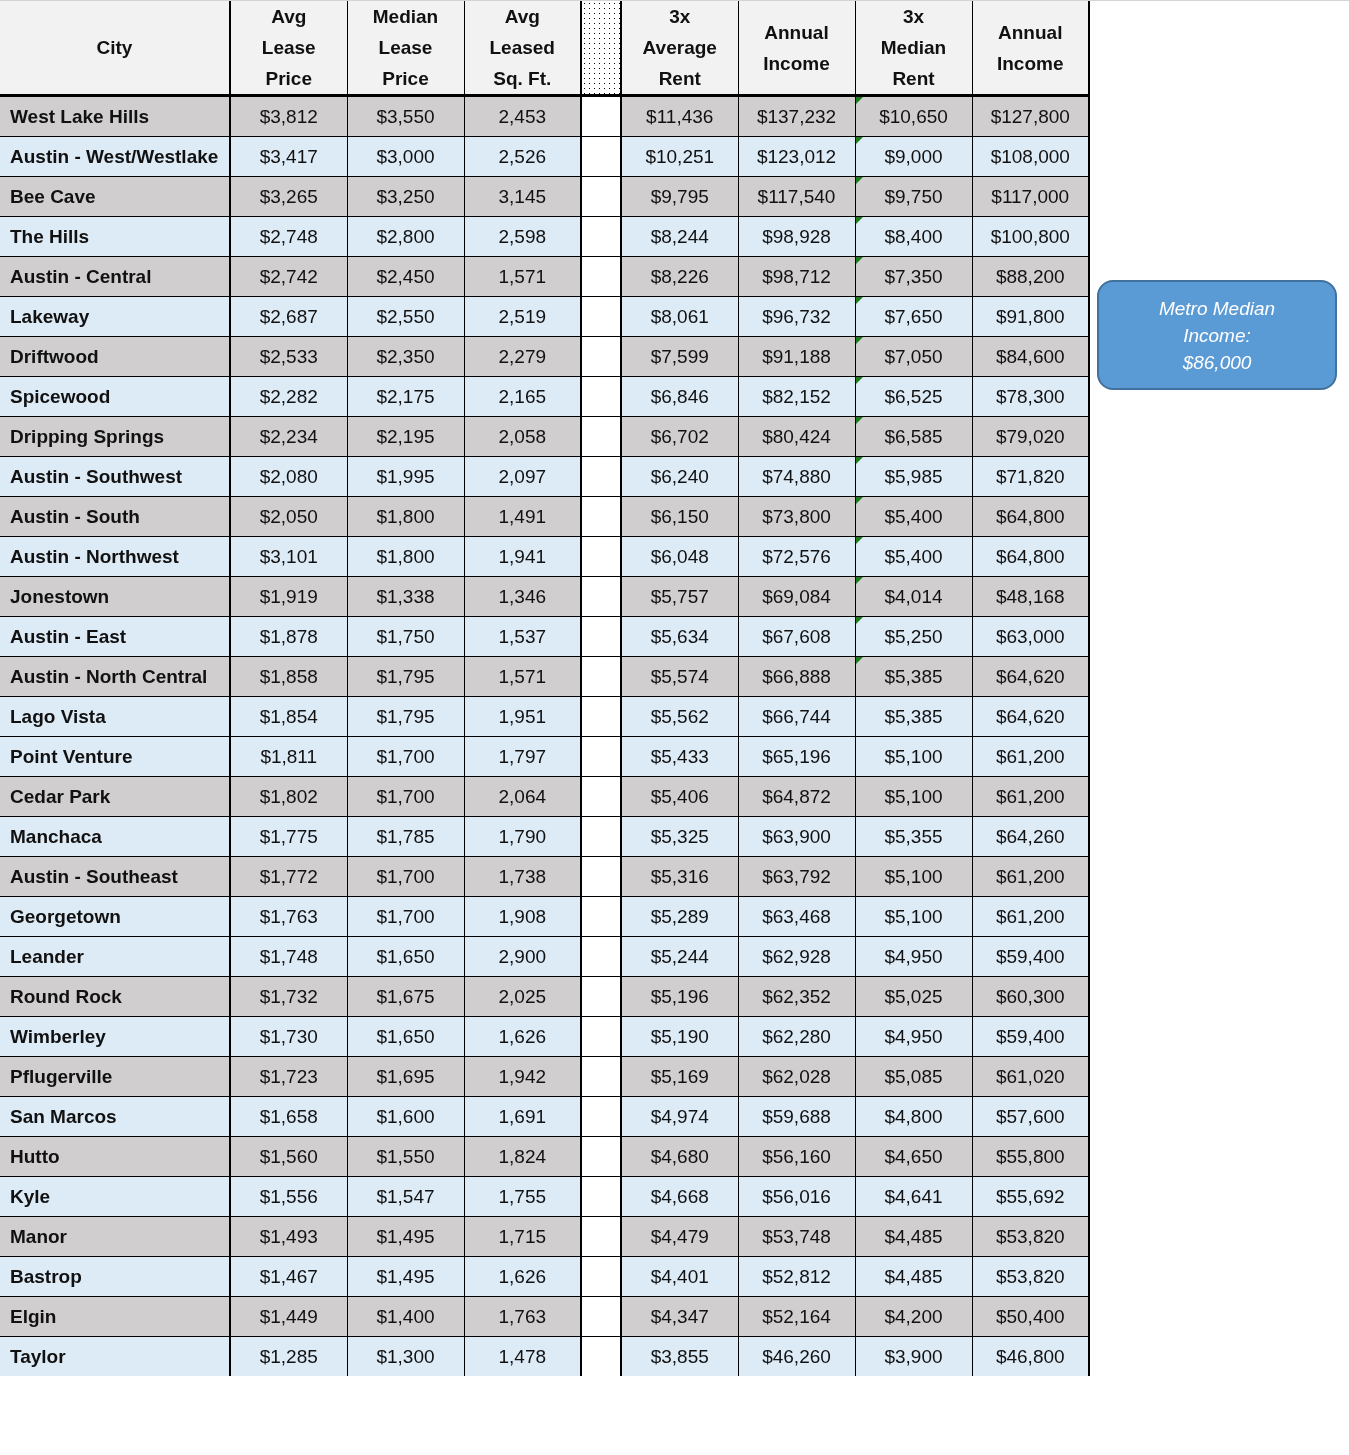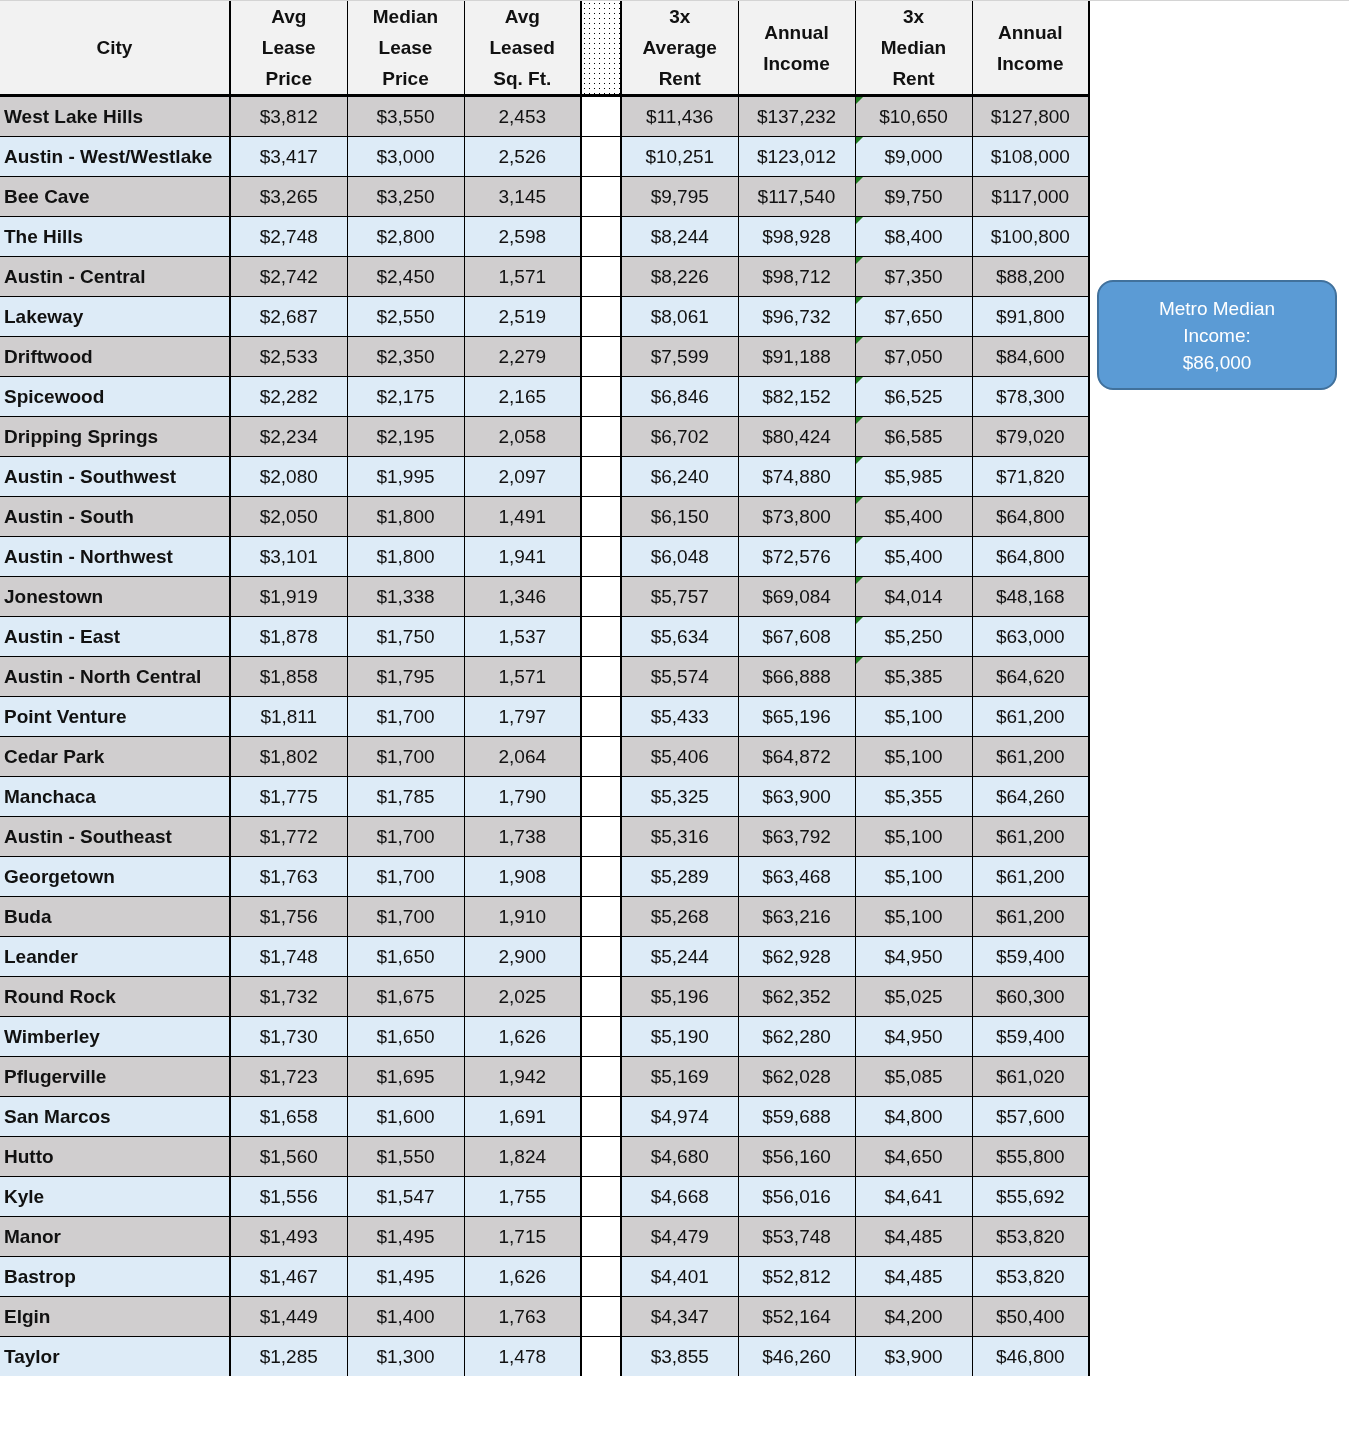--- a/index.html
+++ b/index.html
@@ -5,35 +5,35 @@
   html, body { margin: 0; padding: 0; background: #ffffff; }
   body { width: 1349px; height: 1455px; position: relative; overflow: hidden;
          font-family: "Liberation Sans", "DejaVu Sans", sans-serif; }
   .topline { position: absolute; left: 0; top: 0; width: 1349px; height: 1px; background: #d4d4d4; }
   table.grid { position: absolute; left: 0; top: 1px; border-collapse: collapse; table-layout: fixed; }
   table.grid td, table.grid th { padding: 0; height: 39px; font-size: 19px; color: #111; white-space: nowrap; overflow: hidden; position: relative; }
   table.grid th { height: 92px; background: #f2f2f2; font-weight: bold; text-align: center; line-height: 31px; border-bottom: 3px solid #000; border-left: 1px solid #000; }
   table.grid th.city-h { border-left: none; }
   table.grid th.h-thick-r { border-right: 2px solid #000; }
   table.grid td { text-align: center; border-top: 1px solid #000; border-left: 1px solid #000; }
-  table.grid td.city { text-align: left; font-weight: bold; padding-left: 4px; border-left: none; border-right: 2px solid #000; }
+  table.grid td.city { text-align: left; font-weight: bold; padding-left: 10px; border-left: none; border-right: 2px solid #000; }
   table.grid tr.r-gray td { background: #d0cecf; }
   table.grid tr.r-blue td { background: #ddebf7; }
   table.grid td.sep, table.grid th.sep {
     background-color: #ffffff !important;
     background-image: radial-gradient(#000 0.8px, transparent 1px);
     background-size: 5px 5px;
     border-left: 2px solid #000; border-right: 2px solid #000;
   }
   table.grid td.last, table.grid th.last { border-right: 2px solid #000; }
   .flag { position: absolute; left: 0; top: 0; width: 0; height: 0; border-top: 7px solid #1e7b1e; border-right: 7px solid transparent; }
   .callout { position: absolute; left: 1097px; top: 280px; width: 240px; height: 110px; box-sizing: border-box;
              background: #5b9bd5; border: 2px solid #41719c; border-radius: 16px; color: #fff;
              display: flex; flex-direction: column; align-items: center; justify-content: center;
-             font-size: 19px; line-height: 27px; text-align: center; }
+             font-size: 19px; line-height: 27px; text-align: center; font-style: italic; }
 </style>
 </head>
 <body>
 
 <div class="topline"></div>
 
 <table class="grid">
   <colgroup>
     <col style="width:230px">
     <col style="width:117px">
@@ -244,20 +244,31 @@
         <td><span>$1,858</span></td>
         <td><span>$1,795</span></td>
         <td><span>1,571</span></td>
         <td class="sep"></td>
         <td><span>$5,574</span></td>
         <td><span>$66,888</span></td>
         <td><span>$5,385</span><span class="flag"></span></td>
         <td class="last"><span>$64,620</span></td>
       </tr>
       <tr class="r-blue">
+        <td class="city"><span>Lago Vista</span></td>
+        <td><span>$1,854</span></td>
+        <td><span>$1,795</span></td>
+        <td><span>1,951</span></td>
+        <td class="sep"></td>
+        <td><span>$5,562</span></td>
+        <td><span>$66,744</span></td>
+        <td><span>$5,385</span></td>
+        <td class="last"><span>$64,620</span></td>
+      </tr>
+      <tr class="r-blue">
         <td class="city"><span>Point Venture</span></td>
         <td><span>$1,811</span></td>
         <td><span>$1,700</span></td>
         <td><span>1,797</span></td>
         <td class="sep"></td>
         <td><span>$5,433</span></td>
         <td><span>$65,196</span></td>
         <td><span>$5,100</span></td>
         <td class="last"><span>$61,200</span></td>
       </tr>
@@ -295,31 +306,20 @@
         <td class="last"><span>$61,200</span></td>
       </tr>
       <tr class="r-blue">
         <td class="city"><span>Georgetown</span></td>
         <td><span>$1,763</span></td>
         <td><span>$1,700</span></td>
         <td><span>1,908</span></td>
         <td class="sep"></td>
         <td><span>$5,289</span></td>
         <td><span>$63,468</span></td>
-        <td><span>$5,100</span></td>
-        <td class="last"><span>$61,200</span></td>
-      </tr>
-      <tr class="r-gray">
-        <td class="city"><span>Buda</span></td>
-        <td><span>$1,756</span></td>
-        <td><span>$1,700</span></td>
-        <td><span>1,910</span></td>
-        <td class="sep"></td>
-        <td><span>$5,268</span></td>
-        <td><span>$63,216</span></td>
         <td><span>$5,100</span></td>
         <td class="last"><span>$61,200</span></td>
       </tr>
       <tr class="r-blue">
         <td class="city"><span>Leander</span></td>
         <td><span>$1,748</span></td>
         <td><span>$1,650</span></td>
         <td><span>2,900</span></td>
         <td class="sep"></td>
         <td><span>$5,244</span></td>

